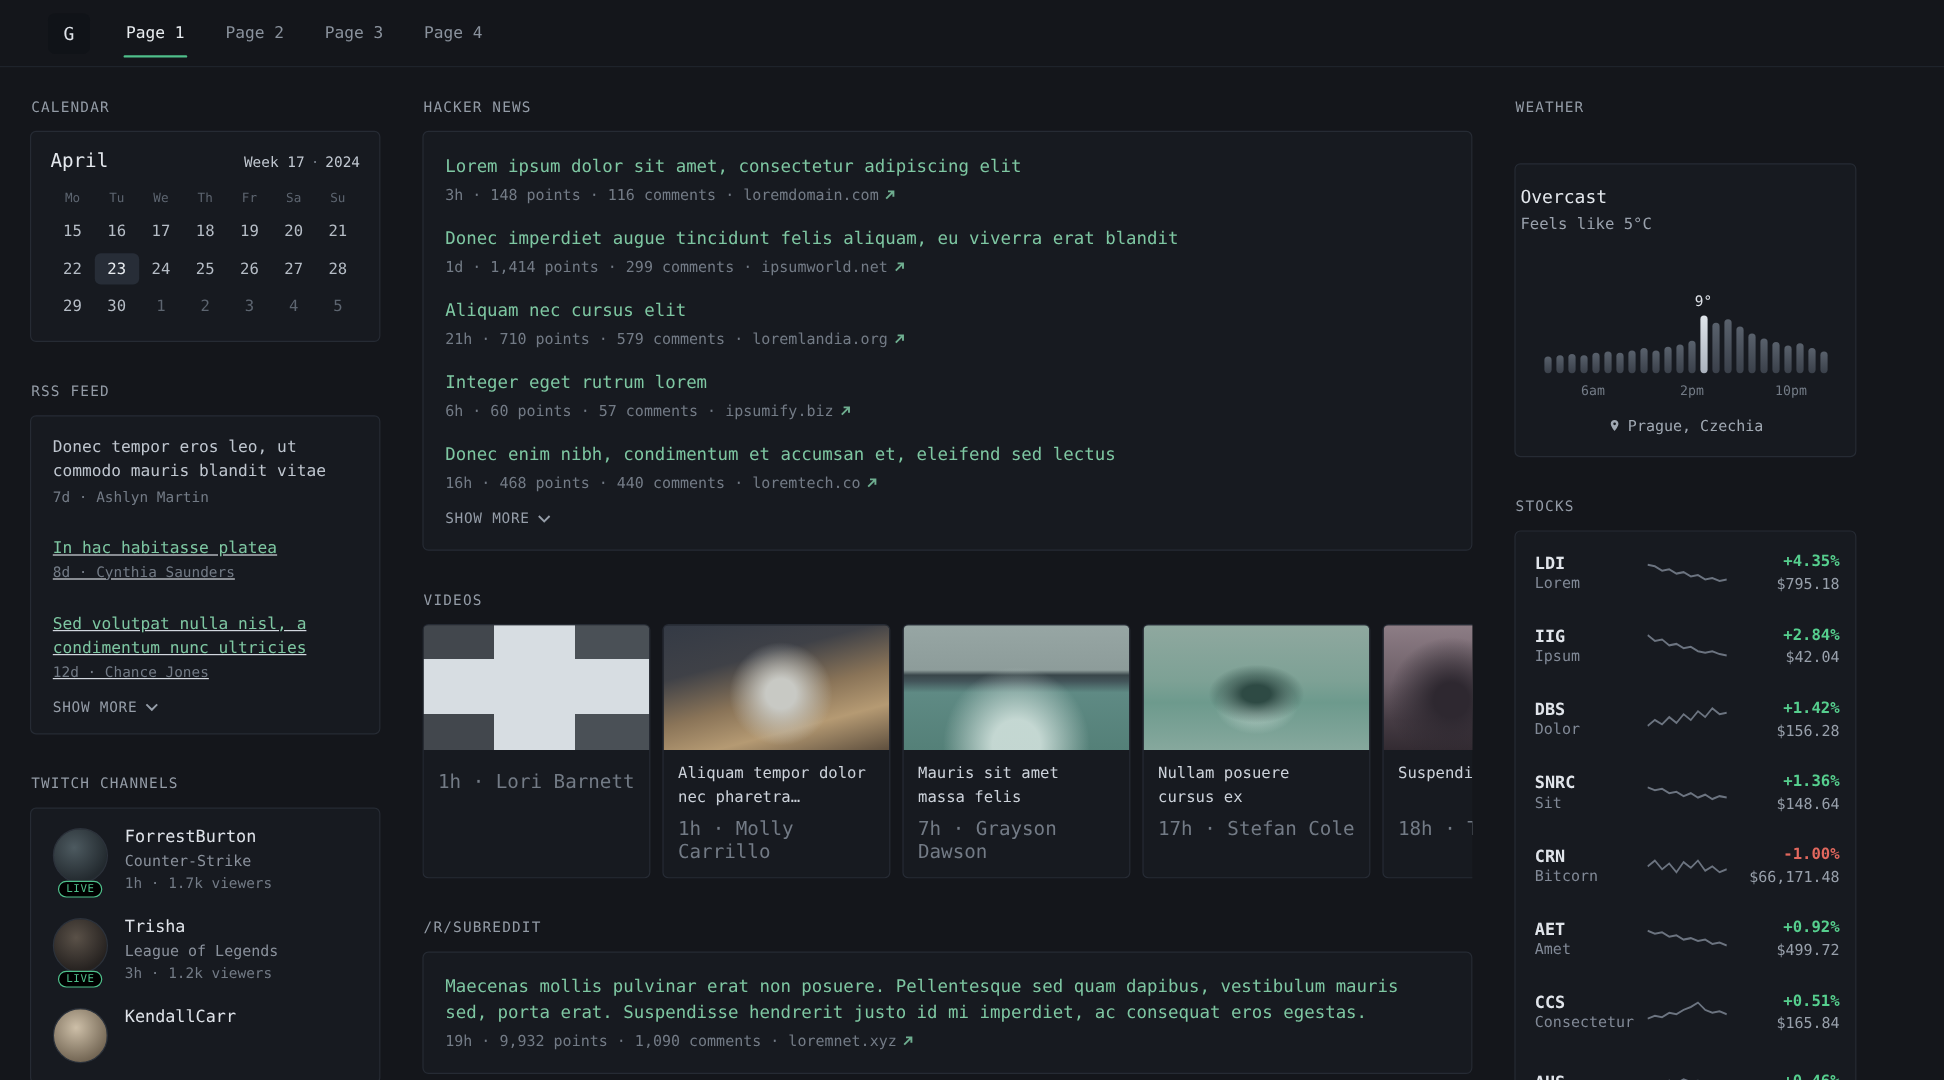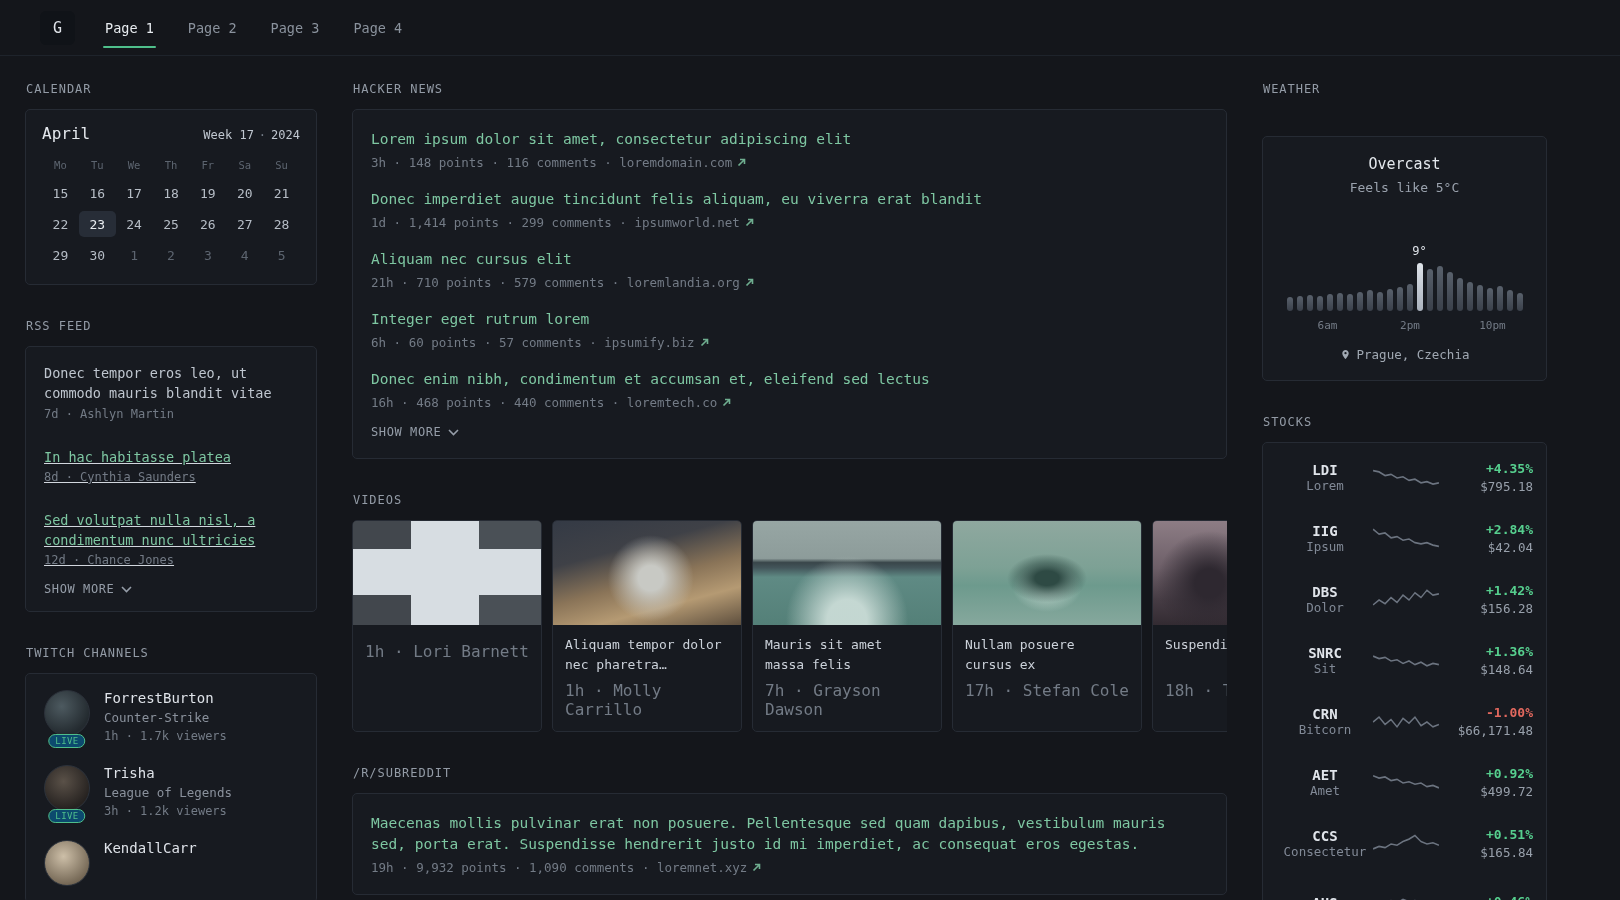--- a/index.html
+++ b/index.html
@@ -47,21 +47,21 @@
   .chev polyline{fill:none;stroke:#959da8;stroke-width:1.6;}
   
   .twitch{padding:16px 18px;}
   .chan{display:flex;gap:14px;cursor:pointer;}
   .chan + .chan{margin-top:22px;}
   .chan-avwrap{position:relative;flex:none;width:46px;}
   .chan-av{width:46px;height:46px;border-radius:50%;border:1px solid #2c323b;}
   .av-1{background:radial-gradient(circle at 38% 35%,#4d5a60,#232a2f 72%);}
   .av-2{background:radial-gradient(circle at 42% 35%,#5a5148,#262220 72%);}
   .av-3{background:radial-gradient(circle at 42% 35%,#cdbfa8,#6f6250 78%);}
-  .live{position:absolute;bottom:-5px;left:50%;transform:translateX(-50%);background:#0c4a6e;border:1px solid var(--green-accent);color:var(--green-accent);font-size:9px;padding:1px 6px;border-radius:8px;letter-spacing:.05em;}
+  .live{position:absolute;bottom:-5px;left:50%;transform:translateX(-50%);background:#000000;border:1px solid var(--green-accent);color:var(--green-accent);font-size:9px;padding:1px 6px;border-radius:8px;letter-spacing:.05em;}
   .chan-name{font-size:14px;color:#dfe3e9;}
   .chan-game{font-size:12.5px;color:#8a919c;margin-top:4px;}
   .chan-meta{font-size:12px;color:var(--meta);margin-top:4px;}
   
   .hn{padding:19px 18px;}
   .hn-item + .hn-item{margin-top:19px;}
   .hn-title{font-size:14.5px;color:var(--green);line-height:1.45;cursor:pointer;}
   .hn-meta{font-size:12.5px;color:var(--meta);margin-top:5px;display:flex;align-items:center;gap:5px;}
   .ext{width:9px;height:9px;}
   .ext path{fill:none;stroke:#6fae90;stroke-width:1.6;}
@@ -84,36 +84,36 @@
       radial-gradient(ellipse at 50% 55%, #2e4a44 0 9%, rgba(0,0,0,0) 30%),
       radial-gradient(ellipse at 50% 64%, rgba(222,236,230,.55) 0 7%, rgba(0,0,0,0) 26%),
       linear-gradient(180deg,#8fa89f 0%,#7da195 45%,#6d9a8d 62%,#86a89d 100%);}
   .t5{background:
       radial-gradient(circle at 30% 60%, #2e2830 0 10%, rgba(0,0,0,0) 36%),
       linear-gradient(180deg,#8d7d85 0%,#6d5f68 45%,#463c44 76%,#332b32 100%);}
   .vbody{padding:10px 12px 12px;}
   .vtitle{font-size:13px;color:#ccd2da;line-height:1.5;min-height:39px;}
   .vmeta{font-size:16px;color:var(--meta);margin-top:7px;}
   
-  .weather{padding:18px 4px;text-align:center;margin-top:40px;}
+  .weather{padding:18px 4px;margin-top:40px;}
   .w-cond{font-size:15px;color:var(--white);}
   .w-feels{font-size:13px;color:#9aa2ad;margin-top:7px;}
   .w-chart{position:relative;height:88px;margin-top:28px;display:flex;align-items:flex-end;justify-content:center;gap:4px;}
   .wbar{width:6px;border-radius:3px;background:linear-gradient(180deg,#59616c,#3a404a);position:relative;flex:none;}
   .wbar.hl{background:linear-gradient(180deg,#dfe4ea,#aab2bd);}
   .wbar-label{position:absolute;bottom:calc(100% + 5px);left:50%;transform:translateX(-50%);font-size:12px;color:#dfe3e9;}
   .w-times{position:relative;height:15px;margin-top:8px;font-size:11px;color:var(--meta);}
   .w-times span{position:absolute;transform:translateX(-50%);}
   .w-t0{left:22%;} .w-t1{left:52%;} .w-t2{left:82%;}
   .w-loc{margin-top:13px;display:flex;align-items:center;justify-content:center;gap:6px;font-size:12.5px;color:#a0a8b2;}
   .pin{width:11px;height:13px;fill:#a0a8b2;}
   
   .stocks{padding:4px 16px;}
   .stock{display:flex;align-items:center;padding:14px 0;cursor:pointer;}
-  .stock-id{width:92px;flex:none;text-align:center;}
+  .stock-id{width:92px;flex:none;}
   .stock-sym{font-size:14px;font-weight:700;color:#e0e4ea;}
   .stock-name{font-size:12.5px;color:#818996;margin-top:0;}
   .stock-sparkwrap{flex:1;display:flex;justify-content:center;}
   .spark{width:70px;height:30px;}
   .spark polyline{fill:none;stroke:#6c7480;stroke-width:1.8;}
   .stock-right{width:92px;flex:none;text-align:right;}
   .stock-change{font-size:13px;font-weight:700;color:var(--green-strong);}
   .stock-change.down{color:var(--red);}
   .stock-price{font-size:12.5px;color:#98a0ab;margin-top:3px;}
 </style>

